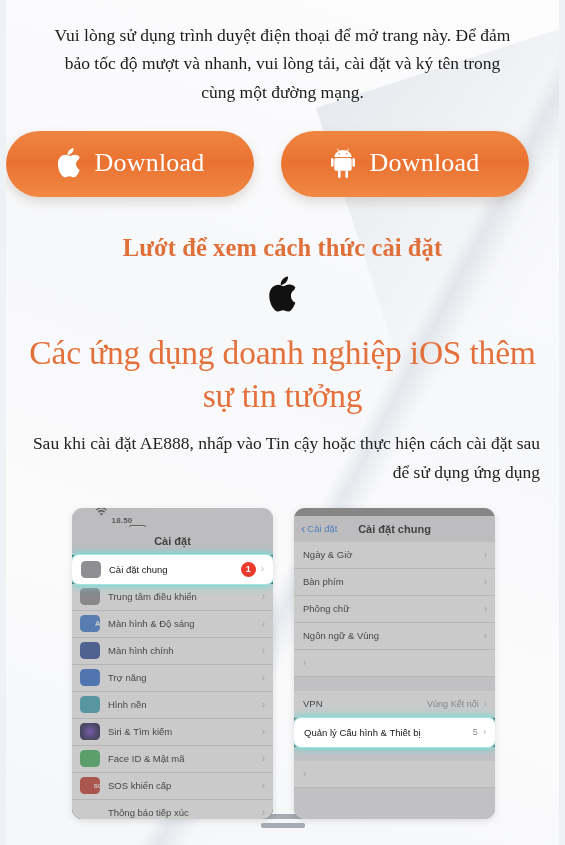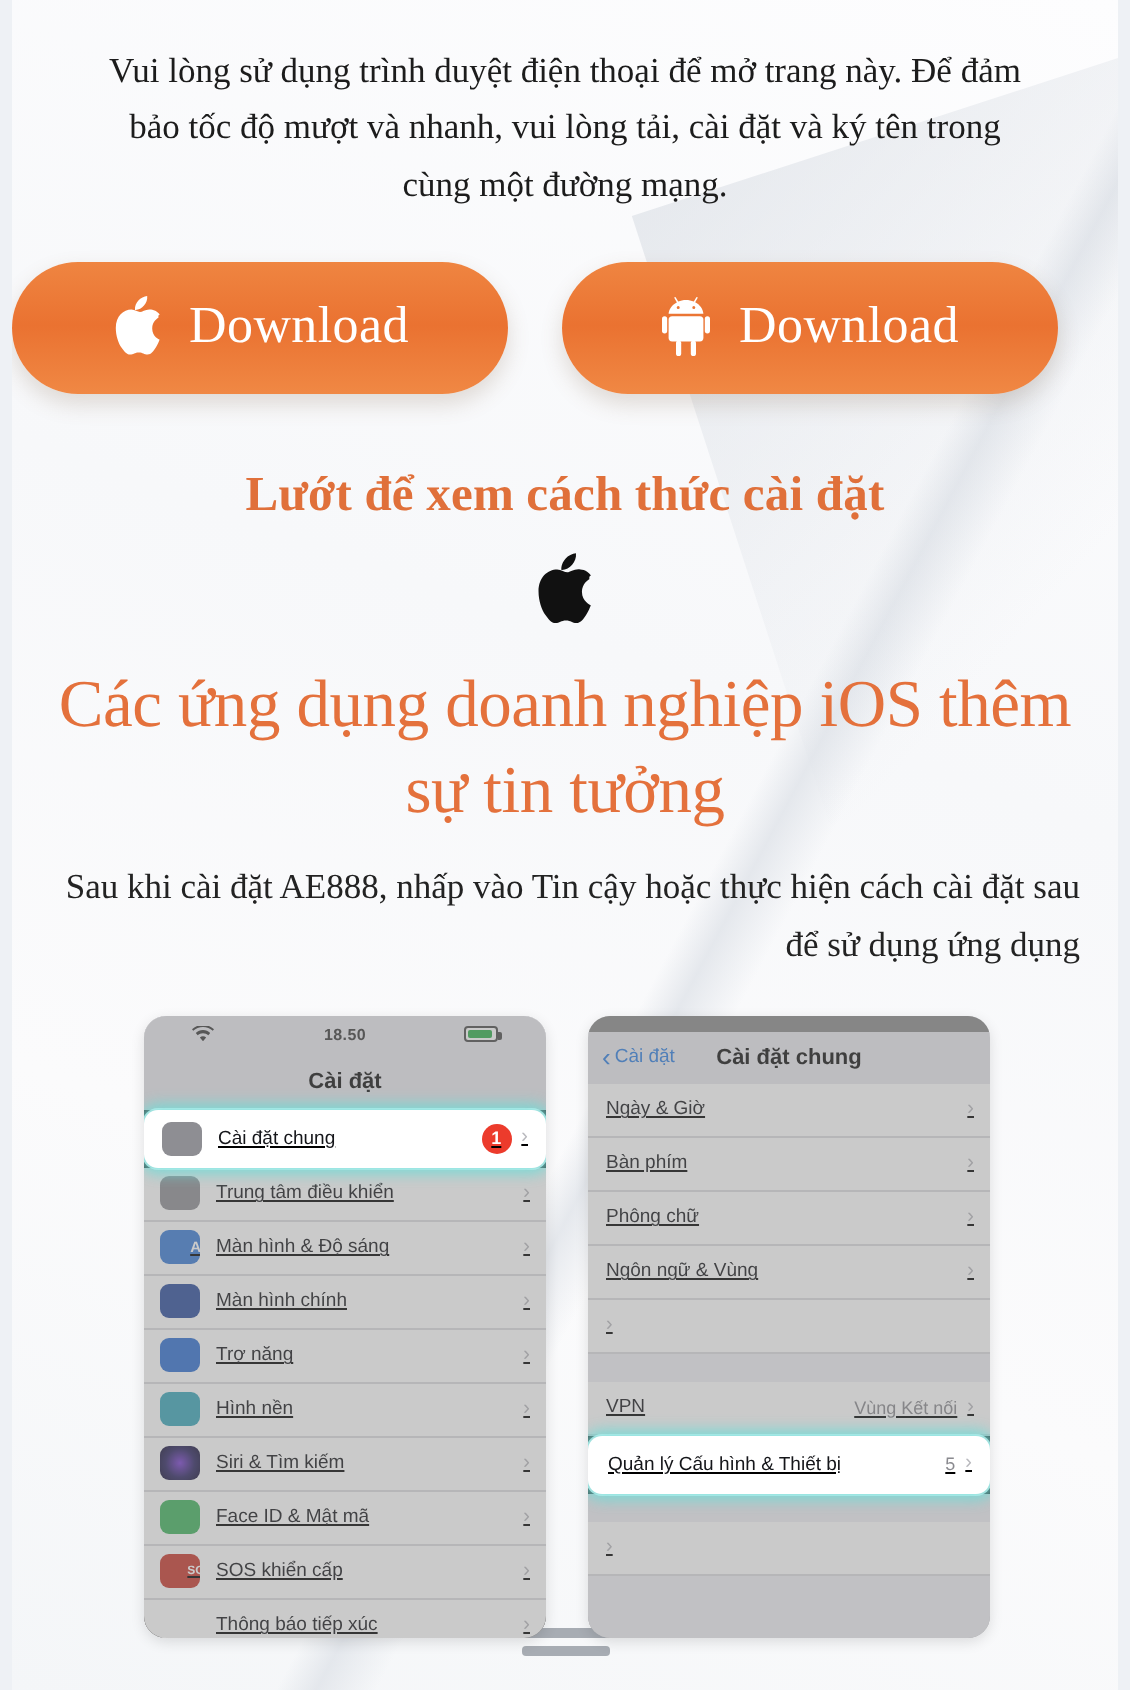--- a/index.html
+++ b/index.html
@@ -131,25 +131,26 @@
     content: "";
     position: absolute; inset: 0;
     background: rgba(128,128,128,.42);
     pointer-events: none;
   }
   .scr { position: relative; width: 100%; height: 100%; background: #efeff4; }
 
   
   .statusbar {
     height: 19px;
-    display: flex; align-items: center;
+    display: flex; align-items: flex-start;
     padding: 0 24px;
     font-size: 8px; color: #3a3a3a;
     background: #e9e9ee;
     position: relative;
+    flex-direction: column;
   }
   .sb-left { width: 33%; display:flex; justify-content:flex-start; }
   .sb-mid  { width: 34%; text-align:center; font-weight:600; letter-spacing:.2px; }
   .sb-right{ width: 33%; display:flex; justify-content:flex-end; align-items:center; gap:2px; }
   .batt {
     width: 17px; height: 8px;
     border: 1px solid #4a4a4a; border-radius: 2px;
     position: relative; background: #fff;
   }
   .batt i { position:absolute; left:1px; top:1px; bottom:1px; width: 12px; background:#2fae4b; border-radius:1px; display:block; }
@@ -164,21 +165,21 @@
     position: relative;
   }
   .navback {
     position: absolute; left: 7px;
     display: flex; align-items: center; gap: 2px;
     font-size: 9.5px; font-weight: normal; color: #2f7fe0;
   }
   .navback .chev { font-size: 13px; line-height: 1; margin-top: -1px; }
 
   
-  .rows { background: #000000; text-decoration: underline; }
+  .rows { background: #000000; }
   .row {
     height: 27px;
     display: flex; align-items: center;
     padding: 0 8px 0 8px;
     background: #fff;
     border-bottom: .5px solid #dcdce0;
     position: relative;
   }
   .row .ic {
     width: 17px; height: 17px;

